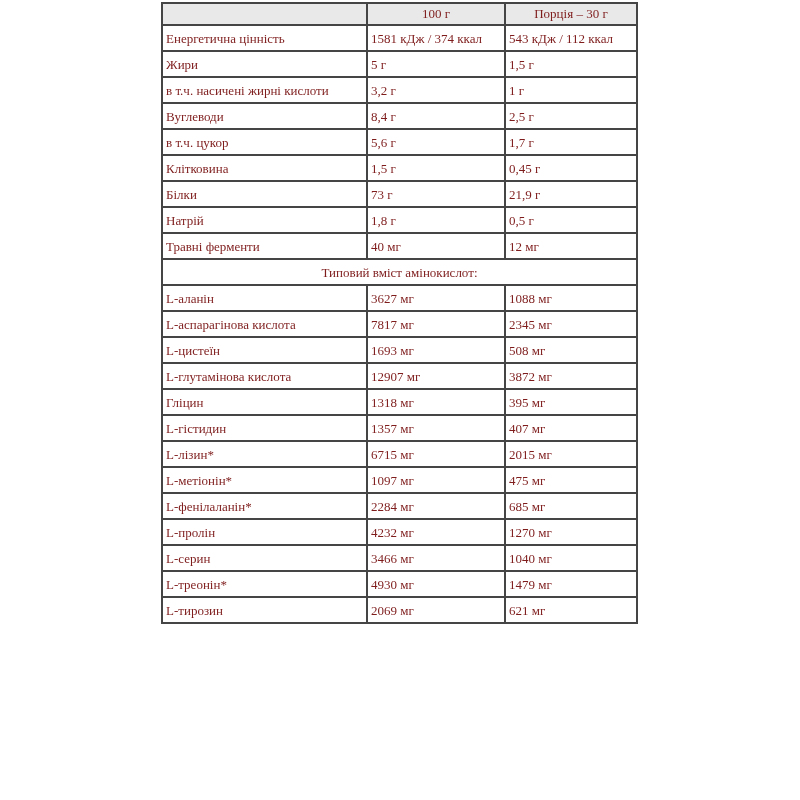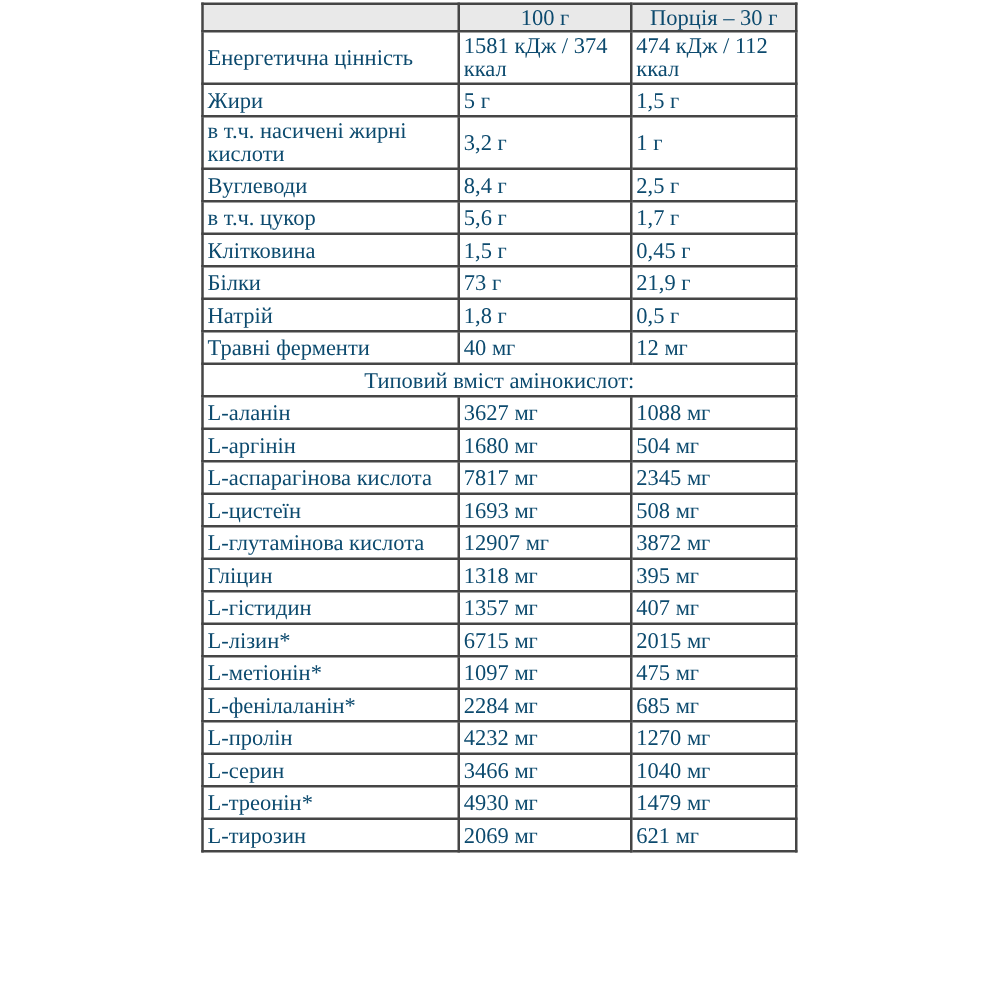--- a/index.html
+++ b/index.html
@@ -13,22 +13,22 @@
     position: relative;
     width: 800px; height: 800px;
     background: #ffffff;
   }
   table.nutrition-table {
     position: absolute;
     left: 161px; top: 2px;
     width: 475px;
     border-collapse: collapse;
     table-layout: fixed;
-    color: #0c4a6e;
-    font-size: 18px;
+    color: #7f1d1d;
+    font-size: 13px;
   }
   table.nutrition-table col.col-label   { width: 205px; }
   table.nutrition-table col.col-per100  { width: 138px; }
   table.nutrition-table col.col-portion { width: 132px; }
   table.nutrition-table th,
   table.nutrition-table td {
     border: 2px solid #454545;
     padding: 1px 3px;
     line-height: 19px;
     height: 26px;
@@ -62,21 +62,21 @@
       <tr>
         <th></th>
         <th>100 г</th>
         <th>Порція – 30 г</th>
       </tr>
     </thead>
     <tbody id="nutrients-body">
         <tr>
           <td>Енергетична цінність</td>
           <td>1581 кДж / 374 ккал</td>
-          <td>474 кДж / 112 ккал</td>
+          <td>543 кДж / 112 ккал</td>
         </tr>
         <tr>
           <td>Жири</td>
           <td>5 г</td>
           <td>1,5 г</td>
         </tr>
         <tr>
           <td>в т.ч. насичені жирні кислоти</td>
           <td>3,2 г</td>
           <td>1 г</td>
@@ -115,25 +115,20 @@
     <tbody>
       <tr class="section-row">
         <td colspan="3">Типовий вміст амінокислот:</td>
       </tr>
     </tbody>
     <tbody id="amino-body">
         <tr>
           <td>L-аланін</td>
           <td>3627 мг</td>
           <td>1088 мг</td>
-        </tr>
-        <tr>
-          <td>L-аргінін</td>
-          <td>1680 мг</td>
-          <td>504 мг</td>
         </tr>
         <tr>
           <td>L-аспарагінова кислота</td>
           <td>7817 мг</td>
           <td>2345 мг</td>
         </tr>
         <tr>
           <td>L-цистеїн</td>
           <td>1693 мг</td>
           <td>508 мг</td>

